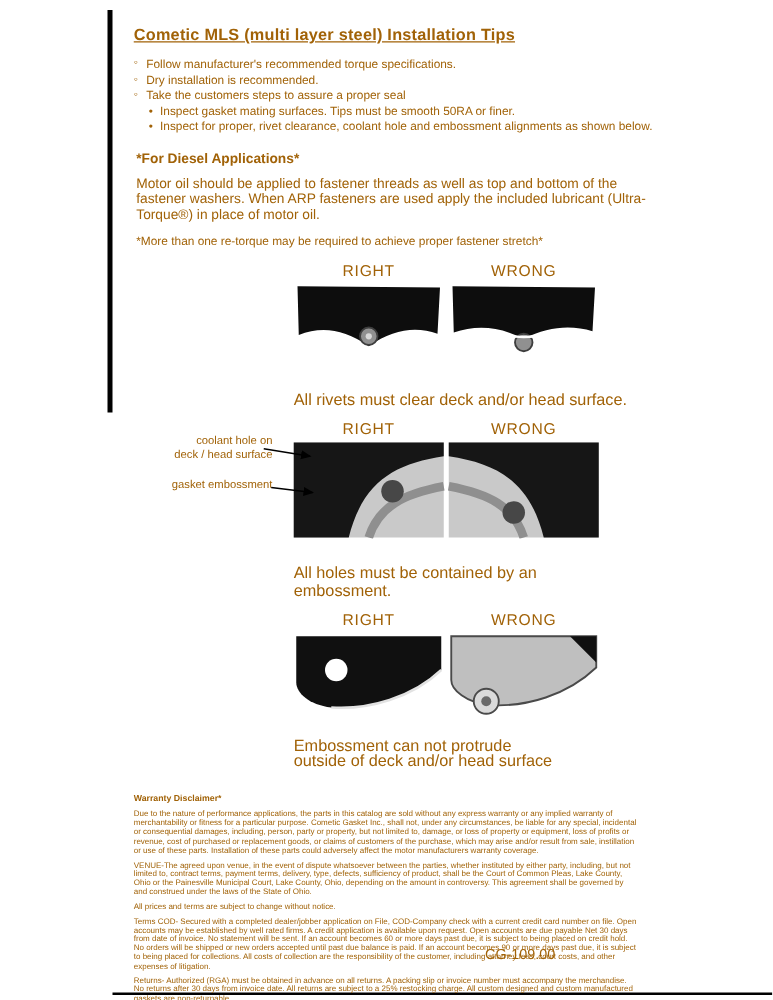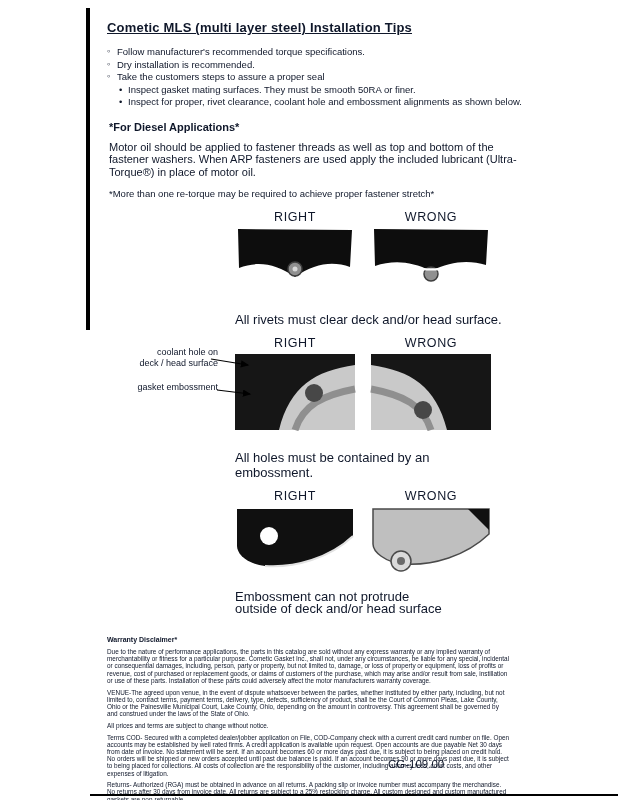--- a/index.html
+++ b/index.html
@@ -1,18 +1,18 @@
 <!DOCTYPE html>
 <html><head>
 <meta charset="utf-8">
 <style>
   html,body { margin:0; padding:0; background:#ffffff; }
   .page {
     position:relative; width:618px; height:800px; background:#fff;
-    font-family:"Liberation Sans","DejaVu Sans",sans-serif; color:#0f172a; overflow:hidden;
+    font-family:"Liberation Sans","DejaVu Sans",sans-serif; color:#a16207; overflow:hidden;
   }
   .scan-bar { position:absolute; left:86px; top:8px; width:4px; height:322px; background:#000; }
   .bottom-line { position:absolute; left:90px; top:794px; width:528px; height:2px; background:#000; }
 
   .content { position:absolute; left:107px; top:20px; width:428px; }
 
   .title {
     font-size:13px; font-weight:bold; text-decoration:underline;
     margin:0 0 11px 0; letter-spacing:0.2px;
   }
@@ -22,21 +22,21 @@
   .b1::before { content:"\25E6"; position:absolute; left:0; top:-1px; }
   .b2 { position:relative; padding-left:21px; }
   .b2::before { content:"\2022"; position:absolute; left:12px; }
 
   .diesel-heading { font-size:11px; font-weight:bold; margin:12px 0 8px 2px; }
   .para { font-size:11px; line-height:12.5px; margin:0 0 10px 2px; width:412px; }
   .note { font-size:9.5px; line-height:12px; margin:2px 0 10px 2px; }
 
   .diagrams { margin-left:126px; width:270px; }
   .drow { margin-bottom:3px; }
-  .dpair { display:flex; gap:12px; }
+  .dpair { display:flex; gap:0; }
   .dcol { width:124px; text-align:center; }
   .dlabel { font-size:12.5px; letter-spacing:0.6px; margin-bottom:3px; }
   .diagram { display:block; margin:0 auto; }
   .caption { font-size:13px; margin:19px 0 9px 2px; text-align:left; }
   .caption.wrap { width:218px; line-height:11.5px; }
 
   .row2 { position:relative; }
   .ann { position:absolute; font-size:9px; line-height:10.5px; text-align:right; }
   .ann-coolant { left:-97px; top:11px; width:82px; }
   .ann-emboss { left:-107px; top:46px; width:92px; }
@@ -59,21 +59,21 @@
   <div class="bottom-line"></div>
 
   <div class="content">
 
     <h1 class="title">Cometic MLS (multi layer steel) Installation Tips</h1>
 
     <div class="bullets">
       <div class="b1">Follow manufacturer's recommended torque specifications.</div>
       <div class="b1">Dry installation is recommended.</div>
       <div class="b1">Take the customers steps to assure a proper seal</div>
-      <div class="b2">Inspect gasket mating surfaces.  They must be smooth 50RA or finer.</div>
+      <div class="b2">Inspect gasket mating surfaces.  Tips must be smooth 50RA or finer.</div>
       <div class="b2">Inspect for proper, rivet clearance, coolant hole and embossment alignments as shown below.</div>
     </div>
 
     <div class="diesel-heading">*For Diesel Applications*</div>
     <p class="para">Motor oil should be applied to fastener threads as well as top and bottom of the fastener washers. When ARP fasteners are used apply the included lubricant (Ultra-Torque®) in place of motor oil.</p>
     <p class="note">*More than one re-torque may be required to achieve proper fastener stretch*</p>
 
     <div class="diagrams">
 
       <div class="drow">

